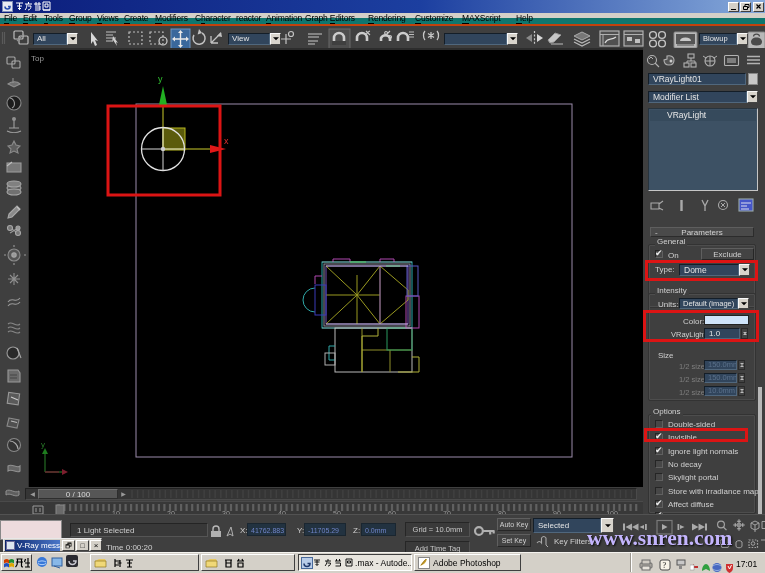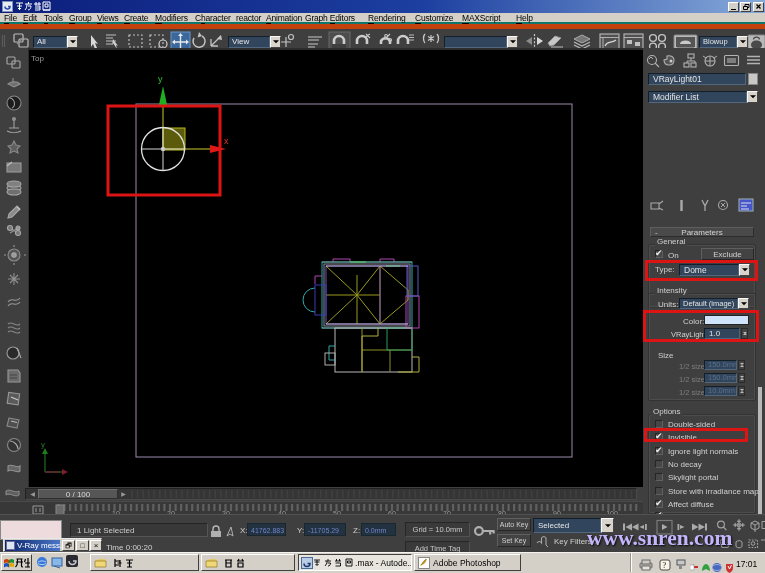--- a/index.html
+++ b/index.html
@@ -3,24 +3,24 @@
 <meta charset="utf-8">
 <style>
 * { margin:0; padding:0; box-sizing:border-box; }
 html,body { width:765px; height:573px; overflow:hidden; background:#3f3f3f; }
 body { font-family:"Liberation Sans", sans-serif; position:relative; }
 .abs { position:absolute; }
 #titlebar { left:0; top:0; width:765px; height:13px;
   background:linear-gradient(90deg,#0c1e7c 0%,#1c3fa0 55%,#86a9da 100%); }
 #titletxt { left:15px; top:1px; color:#fff; font-size:9px; font-weight:bold; white-space:nowrap; }
 .winbtn { top:2px; width:12px; height:10px; background:#d4d0c8; border:1px solid; border-color:#fff #404040 #404040 #fff; color:#000; font-size:7px; line-height:8px; text-align:center; font-weight:bold; }
-#menubar { left:0; top:13px; width:765px; height:11px; background:#d4d0c8; border-bottom:2px solid #0f766e; color:#000; font-size:8.5px; }
+#menubar { left:0; top:13px; width:765px; height:11px; background:#d4d0c8; border-bottom:6px solid #0f766e; color:#000; font-size:8.5px; }
 #menubar span { position:absolute; top:0px; letter-spacing:-0.2px; }
 #menubar u { text-decoration:none; border-bottom:1px solid #000; }
-#toolbar { left:0; top:24px; width:765px; height:24px; background:#3f3f3f; border-top:5px solid #c2410c; }
+#toolbar { left:0; top:24px; width:765px; height:24px; background:#3f3f3f; border-top:2px solid #c2410c; }
 #lefttb { left:0; top:48px; width:28px; height:439px; background:#3f3f3f; }
 #viewport { left:28px; top:48px; width:615px; height:439px; background:#000; }
 #cmdpanel { left:643px; top:48px; width:122px; height:466px; background:#3f3f3f; color:#d6d6d6; font-size:8px; overflow:hidden; }
 #tslider { left:0px; top:487px; width:643px; height:14px; background:#3f3f3f; }
 #ruler { left:0px; top:501px; width:643px; height:13px; background:#383838; border-top:1px solid #4a4a4a; }
 #statusbar { left:0; top:514px; width:765px; height:38px; background:#3f3f3f; border-top:1px solid #525252; }
 #taskbar { left:0; top:552px; width:765px; height:21px; background:#d4d0c8; border-top:1px solid #f4f2ee; }
 .taskbtn { position:absolute; top:554px; height:17px; z-index:10; background:#d4d0c8; border:1px solid; border-color:#fff #404040 #404040 #fff; font-size:9px; color:#000; overflow:hidden; white-space:nowrap; }
 #watermark { left:587px; top:526px; color:#c4b5fd; font-family:"Liberation Serif", serif; font-size:21.5px; font-weight:bold; text-shadow:1px 1px 2px rgba(0,0,0,.9); z-index:50; letter-spacing:0px; }
 .navyfield { position:absolute; background:#223240; border:1px solid #1a2630; color:#6f84c8; font-size:7px; overflow:hidden; white-space:nowrap; }
@@ -307,20 +307,23 @@
         <rect x="84" y="10" width="9" height="5" fill="#7e7e7e" stroke="none"></rect>
 <path d="M104 8.5h13M104 12h13M104 15.5h13" stroke-width="1.4"></path>
 </g>
 </svg>
 <div class="navy" style="left:5px;top:25px;width:98px;height:12px;line-height:10px;padding-left:4px;font-size:8.5px;">VRayLight01</div>
 <div class="abs" style="left:105px;top:25px;width:10px;height:12px;background:#c8c8c8;border:1px solid #888;"></div>
 <div class="navy" style="left:5px;top:43px;width:99px;height:12px;line-height:10px;padding-left:4px;font-size:8.5px;">Modifier List</div>
 <div class="ddbtn" style="left:104px;top:43px;width:11px;height:12px;">
       <i></i>
     </div>
+<div class="abs" style="left:5px;top:60px;width:110px;height:83px;background:#3d5164;border:1px solid;border-color:#28343e #c6c6c6 #c6c6c6 #28343e;">
+  <div style="position:absolute;left:1px;top:1px;right:1px;height:11px;background:#364a5c;color:#e8e8e8;font-size:8.5px;line-height:11px;padding-left:17px;">VRayLight</div>
+</div>
 <svg width="122" height="20" style="position:absolute;left:0;top:147px;">
 <g stroke="#a9a9a9" fill="none" stroke-width="1.1">
 <path d="M8 8h8v6H8zM16 9l4-3M16 13l4 2"></path>
         <path d="M38.5 5v11" stroke-width="2.4"></path>
 <path d="M59 5l3 6 3-6M62 11v5" stroke-width="1.3"></path>
 <circle cx="80" cy="10" r="4.5"></circle>
         <path d="M78 8l4 4M82 8l-4 4" stroke-width="1"></path>
 <rect x="96" y="4" width="14" height="12" fill="#4656c8" stroke="#9aa"></rect>
         <path d="M98 8h10M98 11h6M98 14h8" stroke="#dde"></path>
 </g>

